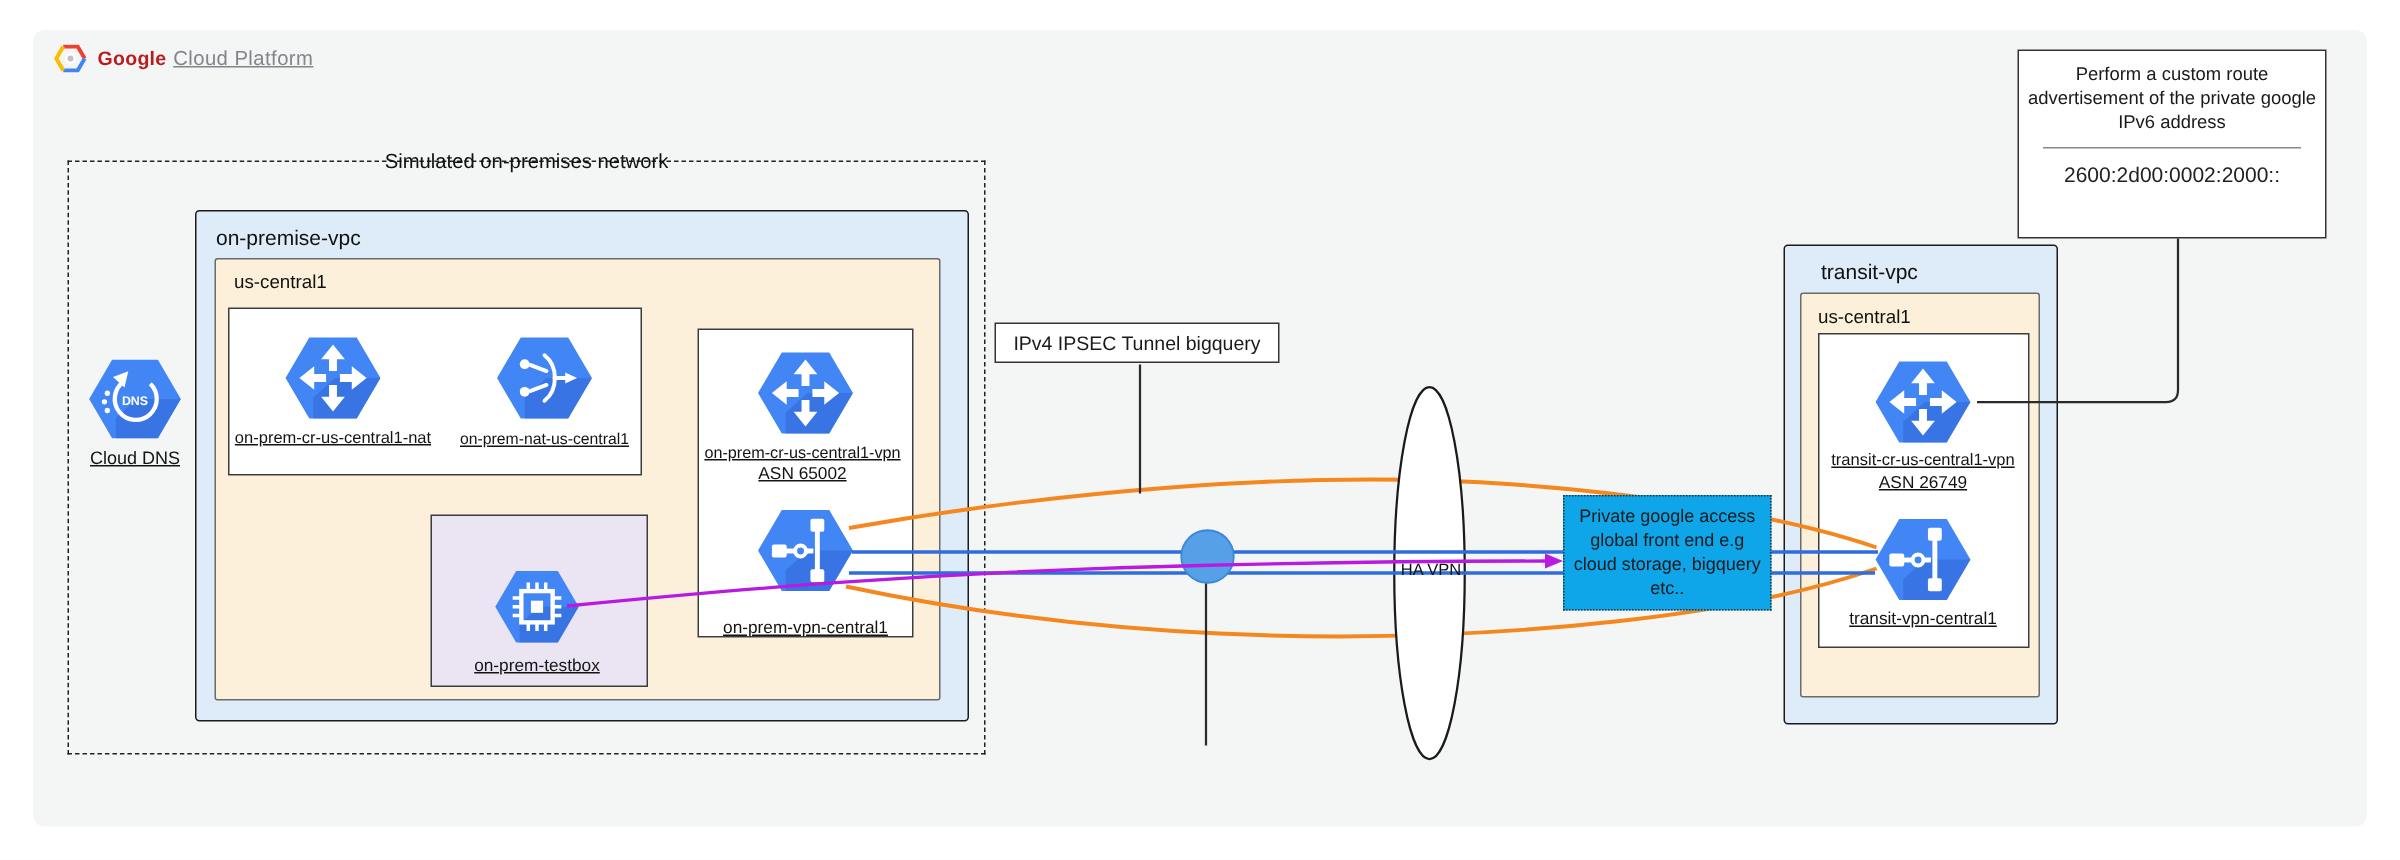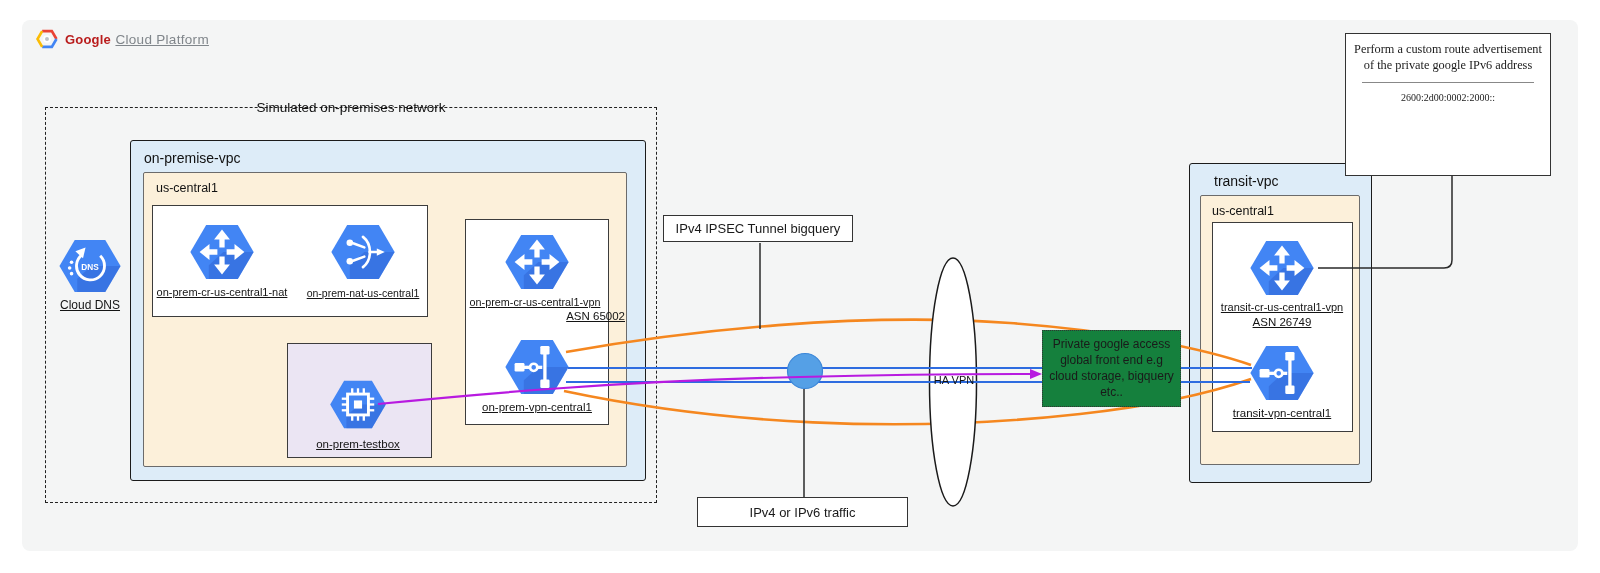--- a/index.html
+++ b/index.html
@@ -16,26 +16,26 @@
   .dashedbox{border:1.6px dashed #222;}
   .vpcbox{background:#ddecf8;border:1.5px solid #1b1b1b;border-radius:3px;}
   .regionbox{background:#fcf0da;border:1px solid #6b6b6b;border-radius:2px;}
   .panel{background:#ffffff;border:1px solid #3c3c3c;}
   .subnetbox{background:#ebe5f3;border:1px solid #3c3c3c;}
   .grouplabel{font-size:13px;color:#111;}
   .grouplabel.big{font-size:14px;}
   .caption{position:absolute;text-align:center;color:#141414;z-index:3;pointer-events:none;line-height:1.25;text-decoration:underline;}
   .labelbox{background:#fff;border:1px solid #333;display:flex;align-items:center;
             justify-content:center;font-size:13px;z-index:6;}
-  .dottedbox{background:#15803d;border:1.6px dotted #333;z-index:6;font-size:12px;
+  .dottedbox{background:#0ea5e9;border:1.6px dotted #333;z-index:6;font-size:12px;
              line-height:16px;text-align:center;padding:5px 3px;}
   .notebox{background:#fff;border:1px solid #333;z-index:6;text-align:center;}
   .notebox .ntext{font-size:12.3px;line-height:16px;padding:7px 5px 0;}
   .notebox .ndivider{border-top:1px solid #888;margin:9px 16px 9px;}
-  .notebox .naddr{font-size:10px;color:#222;text-align:center;}
+  .notebox .naddr{font-size:14px;color:#222;text-align:center;}
   .hexicon{position:absolute;z-index:4;}
   #lines{position:absolute;left:0;top:0;width:1600px;height:573px;z-index:5;pointer-events:none;}
   #havpn-text{left:915px;top:374px;width:78px;text-align:center;font-size:11px;z-index:7;color:#111;}
   .simtitle{font-size:13.5px;text-align:center;color:#111;}
 </style>
 </head>
 <body>
 
 <div id="stage">
   <div id="card" class="abs"></div>
@@ -130,40 +130,39 @@
         <polygon points="30,64 52,44 98,44 74,85 30,85" fill="#3266d6" opacity="0.55"></polygon>
         <g fill="#fff">
           <path d="M50 10 L62 25 L54 25 L54 37 L46 37 L46 25 L38 25 Z"></path>
           <path d="M50 78 L62 63 L54 63 L54 51 L46 51 L46 63 L38 63 Z"></path>
           <path d="M16 44 L31 32 L31 40 L43 40 L43 48 L31 48 L31 56 Z"></path>
           <path d="M84 44 L69 32 L69 40 L57 40 L57 48 L69 48 L69 56 Z"></path>
         </g>
       </svg></div>
   <div class="caption" style="left:445px;top:296px;width:180px;">
     <div style="font-size:10.8px;">on-prem-cr-us-central1-vpn</div>
-    <div style="font-size:11.5px;text-align:right;">ASN 65002</div>
+    <div style="font-size:11.5px;">ASN 65002</div>
   </div>
   <div class="hexicon" style="left:504px;top:338px;width:66px;height:58px;"><svg viewBox="0 0 100 88" width="100%" height="100%">
         <polygon points="2,44 26,3 74,3 98,44 74,85 26,85" fill="#4285f4"></polygon>
         <polygon points="30,64 52,44 98,44 74,85 30,85" fill="#3266d6" opacity="0.55"></polygon>
         <g fill="#fff">
           <rect x="55" y="12" width="14" height="13" rx="2"></rect>
           <rect x="55" y="63" width="14" height="13" rx="2"></rect>
           <rect x="59.5" y="23" width="5" height="42"></rect>
           <rect x="16" y="38" width="15" height="13" rx="2"></rect>
           <rect x="30" y="42" width="28" height="5"></rect>
         </g>
         <circle cx="45" cy="44.5" r="5.5" fill="#4285f4" stroke="#fff" stroke-width="4"></circle>
       </svg></div>
-  <div class="caption" style="left:447px;top:400px;width:180px;font-size:11.5px;">on-prem-vpn-central1</div>
+  <div class="caption" style="left:447px;top:412px;width:180px;font-size:11.5px;">on-prem-vpn-central1</div>
 
   <div class="abs labelbox" style="left:663px;top:215px;width:190px;height:27px;">IPv4 IPSEC Tunnel bigquery</div>
-  <div class="abs labelbox" style="left:697px;top:497px;width:211px;height:30px;">IPv4 or IPv6 traffic</div>
   <div class="abs dottedbox" style="left:1042px;top:330px;width:139px;height:77px;">Private google access global front end e.g cloud storage, bigquery etc..</div>
-  <div class="abs notebox" style="left:1345px;top:33px;width:206px;height:143px;font-family:Liberation Serif, serif;">
+  <div class="abs notebox" style="left:1345px;top:33px;width:206px;height:126px;">
     <div class="ntext">Perform a custom route advertisement of the private google IPv6 address</div>
     <div class="ndivider"></div>
     <div class="naddr">2600:2d00:0002:2000::</div>
   </div>
 
   <div class="abs vpcbox" style="left:1189px;top:163px;width:183px;height:320px;">
     <div class="grouplabel big" style="margin:9px 0 0 24px;">transit-vpc</div>
   </div>
   <div class="abs regionbox" style="left:1200px;top:195px;width:160px;height:270px;">
     <div class="grouplabel" style="margin:8px 0 0 11px;font-size:12.5px;">us-central1</div>

